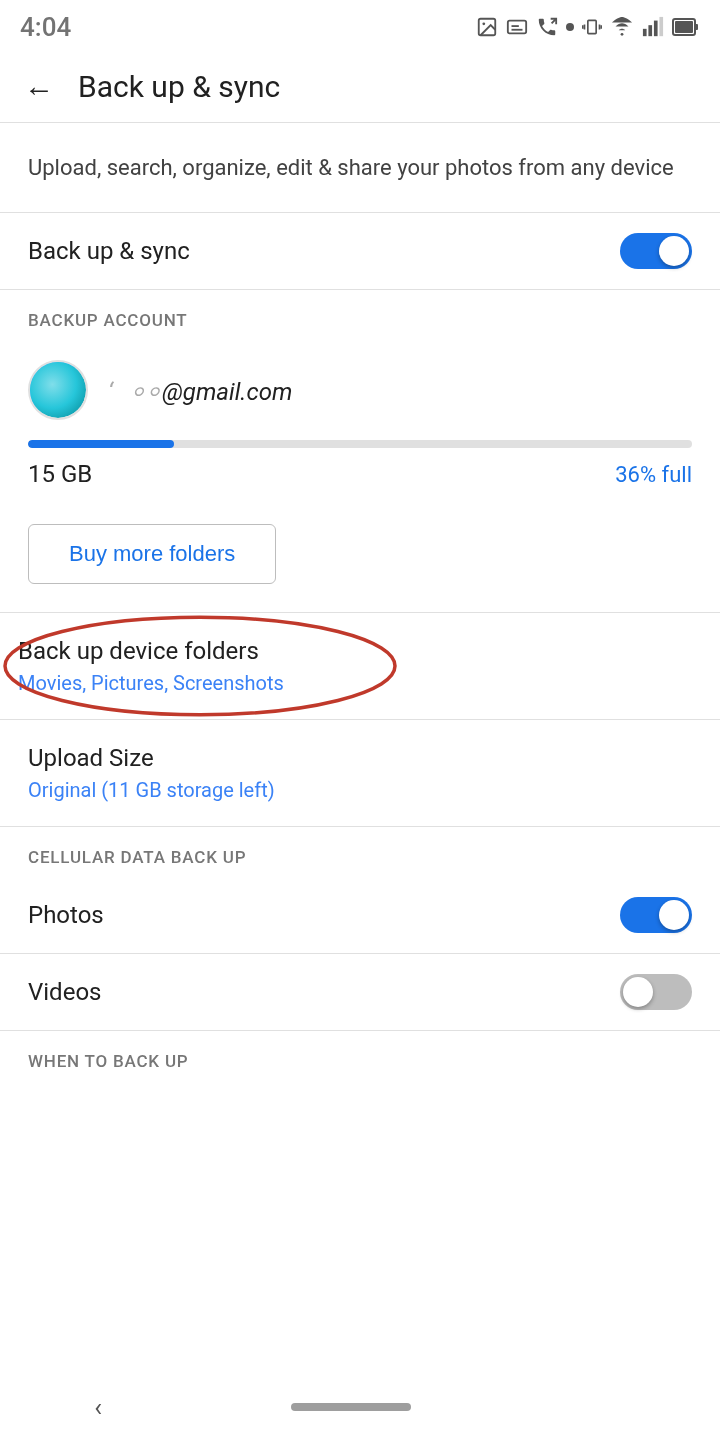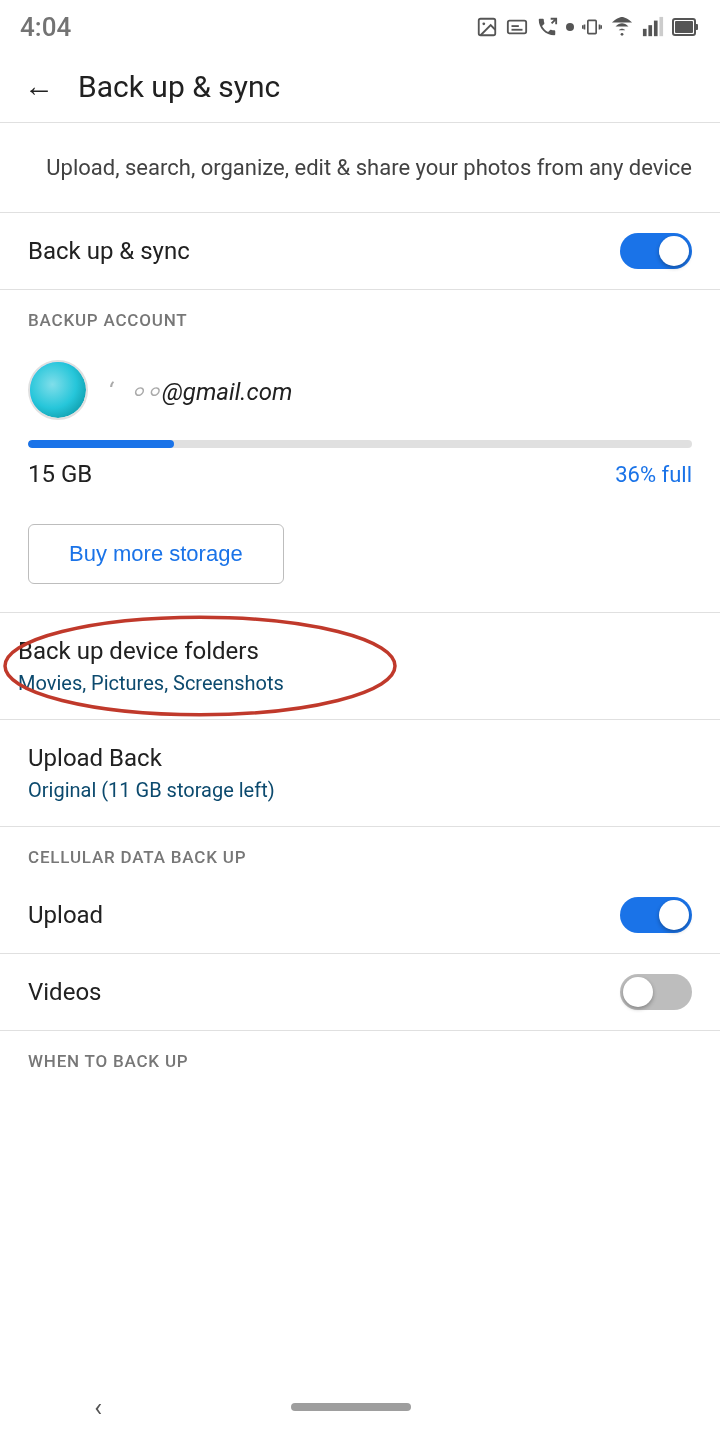--- a/index.html
+++ b/index.html
@@ -57,21 +57,20 @@
     .divider {
       height: 1px;
       background: #e0e0e0;
       width: 100%;
     }
 
     
     .description-section {
       padding: 28px 28px 28px 28px;
       background: #fff;
-      text-align: right;
     }
     .description-text {
       font-size: 22px;
       color: #424242;
       line-height: 1.5;
     }
 
     
     .toggle-row {
       display: flex;
@@ -215,21 +214,21 @@
       cursor: pointer;
       position: relative;
     }
     .settings-row-title {
       font-size: 24px;
       color: #212121;
       margin-bottom: 6px;
     }
     .settings-row-subtitle {
       font-size: 20px;
-      color: #0c4a6e;
+      color: #3b82f6;
     }
 
     
     .nav-bar {
       display: flex;
       justify-content: space-around;
       align-items: center;
       padding: 18px 0;
       background: #fff;
       position: fixed;
@@ -355,52 +354,52 @@
   <div class="storage-bar-bg">
     <div class="storage-bar-fill" style="width: 22%;"></div>
   </div>
   <div class="storage-info">
     <span class="storage-size">15 GB</span>
     <span class="storage-percent">36% full</span>
   </div>
 </div>
 
 <div class="buy-storage-section">
-  <button class="buy-storage-btn">Buy more storage</button>
+  <button class="buy-storage-btn">Buy more folders</button>
 </div>
 
 <div class="divider"></div>
 
 <div class="settings-rows-container">
 
   <div class="settings-row" style="position:relative;padding-left:18px;">
     <div class="settings-row-title">Back up device folders</div>
     <div class="settings-row-subtitle">Movies, Pictures, Screenshots</div>
 
     <svg class="annotation-svg" xmlns="http://www.w3.org/2000/svg" style="position:absolute;top:0;left:0;width:100%;height:100%;pointer-events:none;">
       <ellipse cx="200" cy="50%" rx="195" ry="46%" fill="none" stroke="#c0392b" stroke-width="3.5" stroke-dasharray="none"></ellipse>
     </svg>
   </div>
 
   <div class="divider"></div>
 
   <div class="settings-row">
-    <div class="settings-row-title">Upload Back</div>
+    <div class="settings-row-title">Upload Size</div>
     <div class="settings-row-subtitle">Original (11 GB storage left)</div>
   </div>
 </div>
 
 <div class="divider"></div>
 
 <div class="section-header">
   <span class="section-header-text">CELLULAR DATA BACK UP</span>
 </div>
 
 <div class="toggle-row">
-  <span class="toggle-label">Upload</span>
+  <span class="toggle-label">Photos</span>
   <div class="toggle on">
     <div class="toggle-thumb"></div>
   </div>
 </div>
 
 <div class="divider"></div>
 
 <div class="toggle-row">
   <span class="toggle-label">Videos</span>
   <div class="toggle off">

